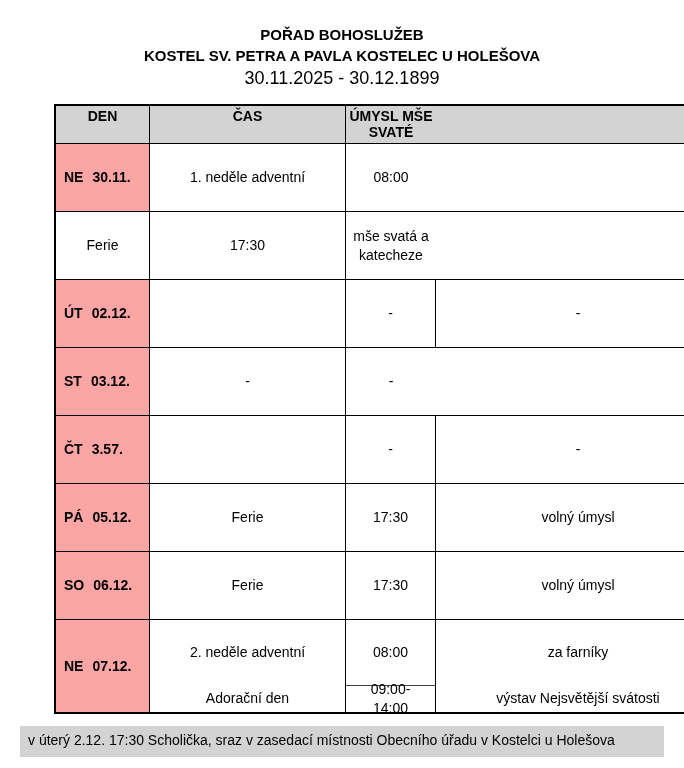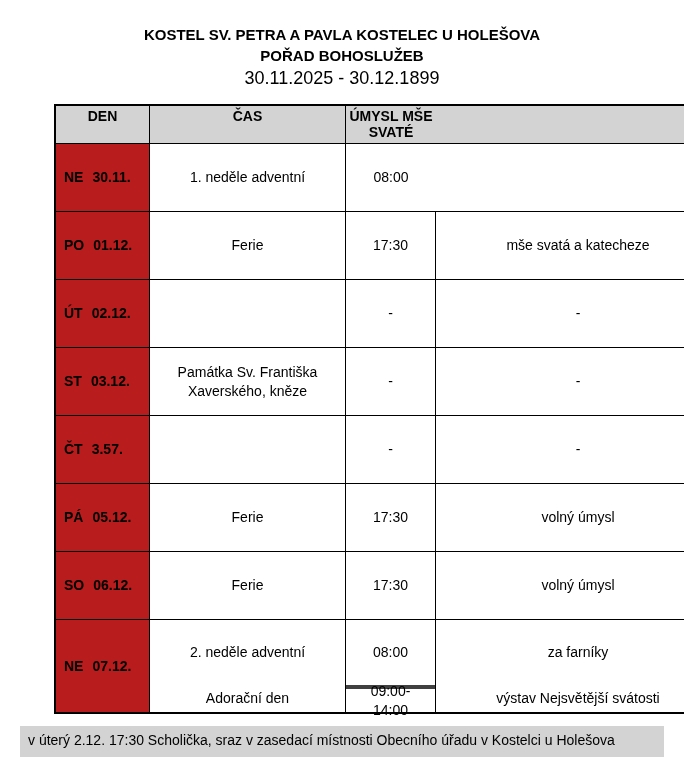--- a/index.html
+++ b/index.html
@@ -51,21 +51,21 @@
     border-right: 1px solid #000;
     display: flex;
     align-items: center;
     justify-content: center;
     text-align: center;
     padding: 4px 6px;
     line-height: 19px;
   }
   .cell:last-child { border-right: none; }
   .cell.day {
-    background: #b91c1c;
+    background: #fca5a5;
     font-weight: bold;
     justify-content: flex-start;
     padding-left: 8px;
     gap: 9px;
   }
 
   
   .row.split { min-height: 92px; }
   .row.split .cell.stack {
     flex-direction: column;
@@ -80,82 +80,77 @@
     justify-content: center;
     padding: 4px 15px;
   }
   .sub-bottom {
     height: 27px;
     display: flex;
     align-items: center;
     justify-content: center;
     padding: 2px 16px;
   }
-  .sub-bottom.line-top { border-top: 4px solid #404040; }
+  .sub-bottom.line-top { border-top: 1px solid #404040; }
 
   
   .footer-note {
     width: 644px;
     margin-top: 12px;
     background: #d3d3d3;
     padding: 4px 8px 6px 8px;
     font-size: 14px;
     line-height: 21px;
   }
 </style>
 </head>
 <body>
 
 <div class="page">
 
   <div class="title-block">
+    <div class="title-line-bold">POŘAD BOHOSLUŽEB</div>
     <div class="title-line-bold">KOSTEL SV. PETRA A PAVLA KOSTELEC U HOLEŠOVA</div>
-    <div class="title-line-bold">POŘAD BOHOSLUŽEB</div>
     <div class="title-line-plain">30.11.2025 - 30.12.1899</div>
   </div>
 
   <div class="schedule">
     <div class="thead">
       <div class="th">DEN</div>
       <div class="th">ČAS</div>
       <div class="th">ÚMYSL MŠE SVATÉ</div>
     </div>
     <div>
         <div class="row">
           <div class="cell day">
             <div>NE</div>
             <div>30.11.</div>
           </div>
           <div class="cell">1. neděle adventní</div>
           <div class="cell">08:00</div>
         </div>
         <div class="row">
-          <div class="cell day">
-            <div>PO</div>
-            <div>01.12.</div>
-          </div>
           <div class="cell">Ferie</div>
           <div class="cell">17:30</div>
           <div class="cell">mše svatá a katecheze</div>
         </div>
         <div class="row">
           <div class="cell day">
             <div>ÚT</div>
             <div>02.12.</div>
           </div>
           <div class="cell"></div>
           <div class="cell">-</div>
           <div class="cell">-</div>
         </div>
         <div class="row">
           <div class="cell day">
             <div>ST</div>
             <div>03.12.</div>
           </div>
-          <div class="cell">Památka Sv. Františka Xaverského, kněze</div>
           <div class="cell">-</div>
           <div class="cell">-</div>
         </div>
         <div class="row">
           <div class="cell day">
             <div>ČT</div>
             <div>3.57.</div>
           </div>
           <div class="cell"></div>
           <div class="cell">-</div>

